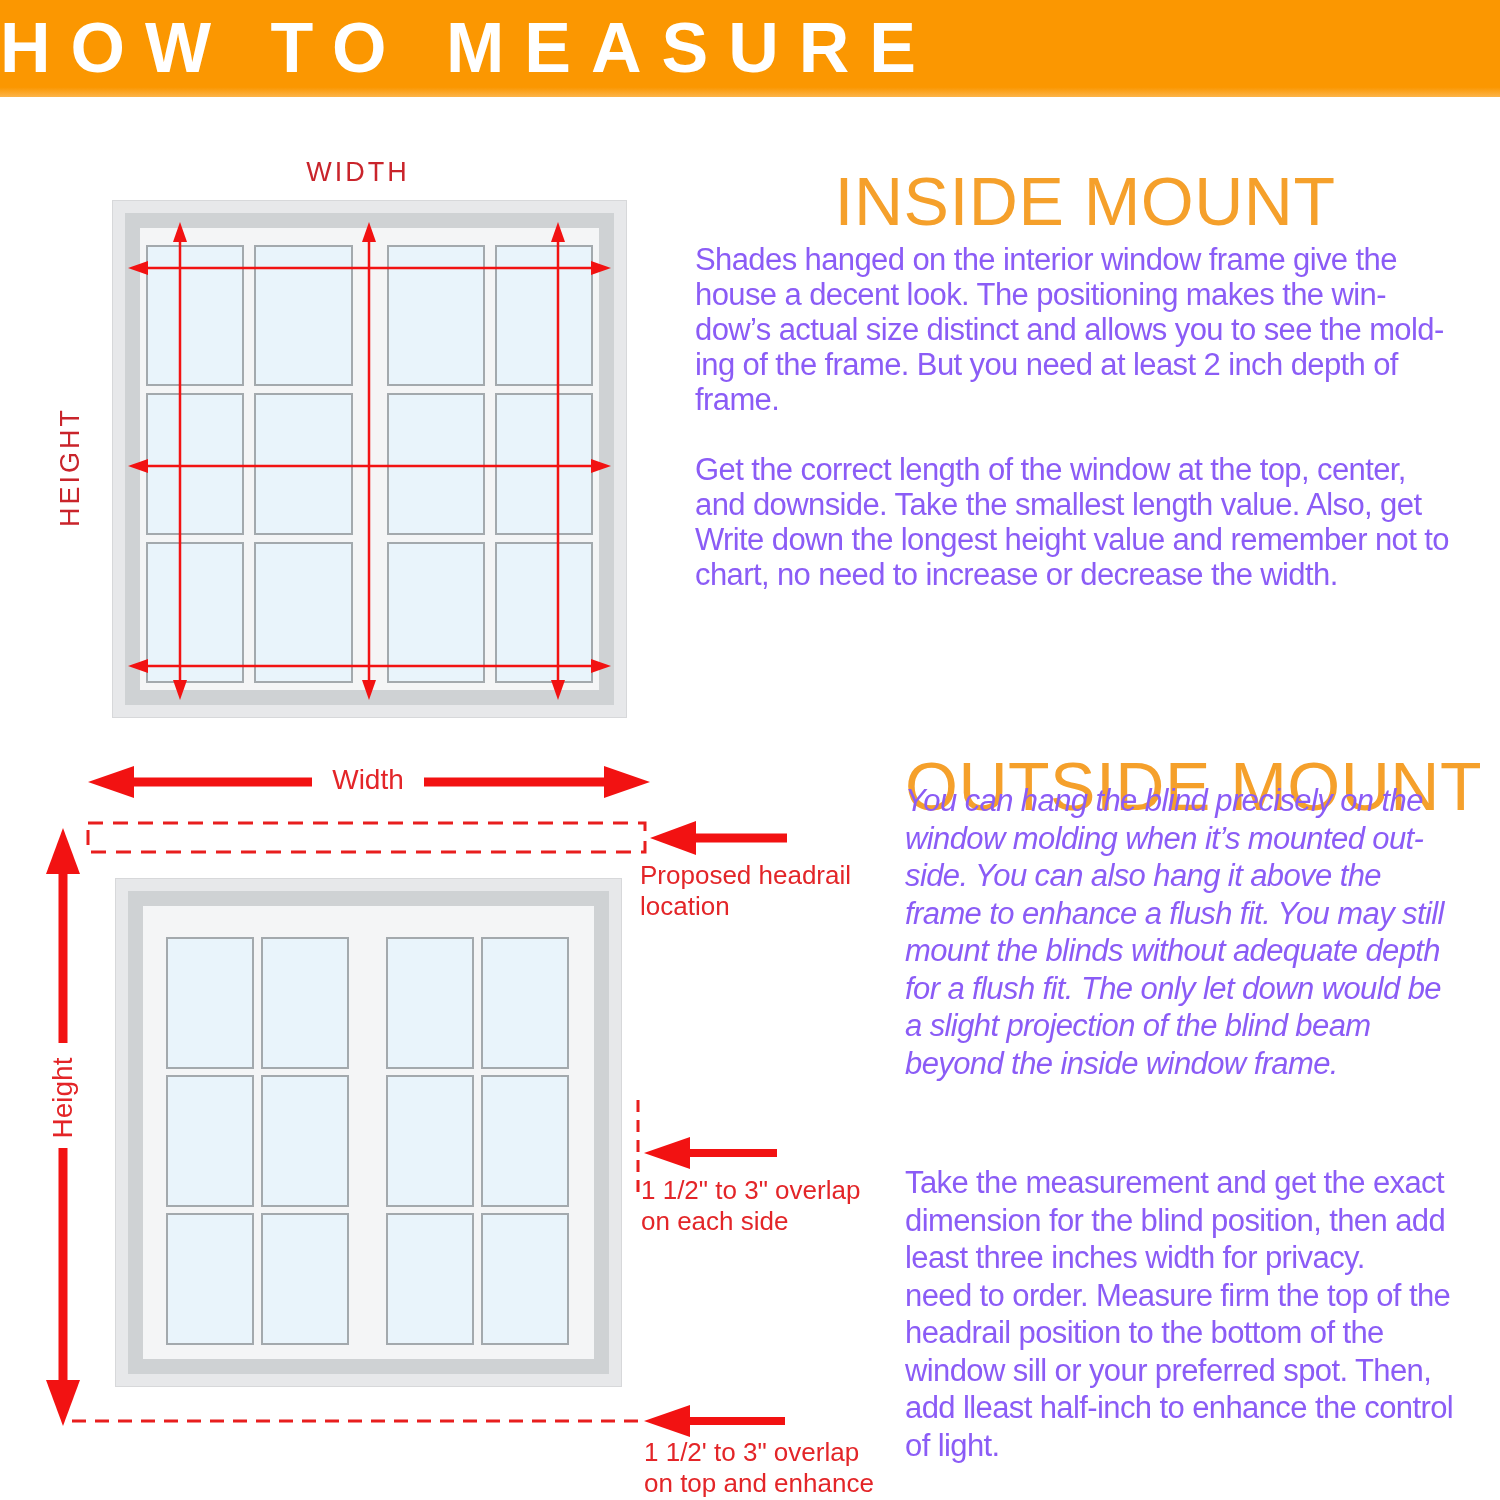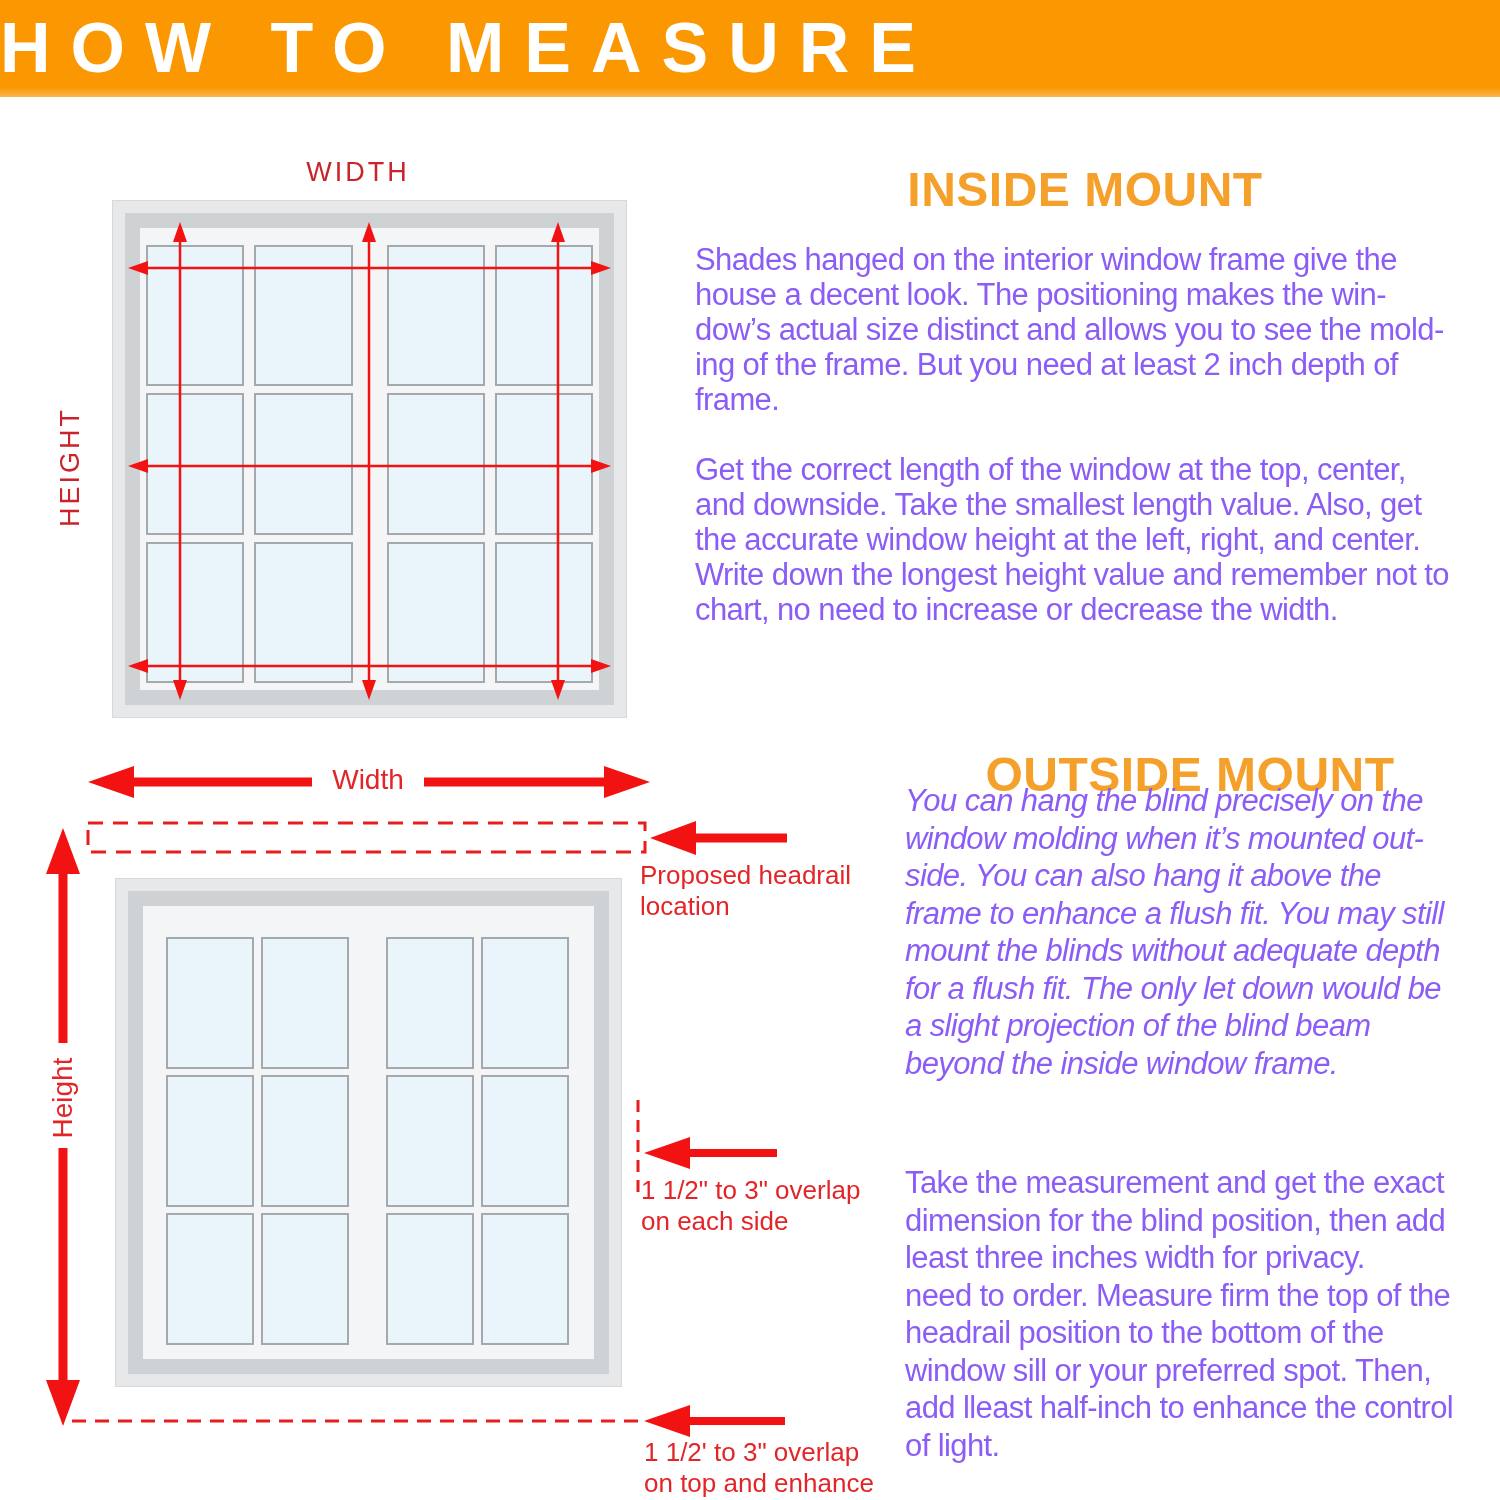--- a/index.html
+++ b/index.html
@@ -32,21 +32,21 @@
   .dash{stroke:#e81e1e;fill:none;}
 
   
   .measure-label{position:absolute;color:#c9242b;font-size:27px;letter-spacing:3px;
                  text-align:center;white-space:nowrap;}
   .rot{transform:translate(-50%,-50%) rotate(-90deg);}
   .red-note{position:absolute;color:#e32528;font-size:26px;line-height:31px;white-space:nowrap;}
   .width-label{position:absolute;color:#e32528;font-size:28px;text-align:center;white-space:nowrap;}
 
   
-  .mount-heading{position:absolute;color:#f5a02b;font-weight:bold;font-size:48px;
+  .mount-heading{position:absolute;color:#f5a02b;font-weight:normal;font-size:68px;
                  text-align:center;letter-spacing:0.5px;white-space:nowrap;}
   .para{position:absolute;color:#8b5cf6;font-size:31px;letter-spacing:-0.6px;}
   .para .line{line-height:35px;white-space:nowrap;}
   .para.outside .line{line-height:37.5px;}
 </style>
 </head>
 <body>
 
 <div class="canvas">
 
@@ -198,21 +198,20 @@
     <div class="line">Shades hanged on the interior window frame give the</div>
     <div class="line">house a decent look. The positioning makes the win-</div>
     <div class="line">dow’s actual size distinct and allows you to see the mold-</div>
     <div class="line">ing of the frame. But you need at least 2 inch depth of</div>
     <div class="line">frame.</div>
   </div>
 
   <div class="para" style="left:695px;top:452px;">
     <div class="line">Get the correct length of the window at the top, center,</div>
     <div class="line">and downside. Take the smallest length value. Also, get</div>
-    <div class="line">the accurate window height at the left, right, and center.</div>
     <div class="line">Write down the longest height value and remember not to</div>
     <div class="line">chart, no need to increase or decrease the width.</div>
   </div>
 
   <div class="mount-heading" style="left:905px;top:747px;width:570px;">OUTSIDE MOUNT</div>
 
   <div class="para outside" style="left:905px;top:782px;font-style:italic;">
     <div class="line">You can hang the blind precisely on the</div>
     <div class="line">window molding when it’s mounted out-</div>
     <div class="line">side. You can also hang it above the</div>

